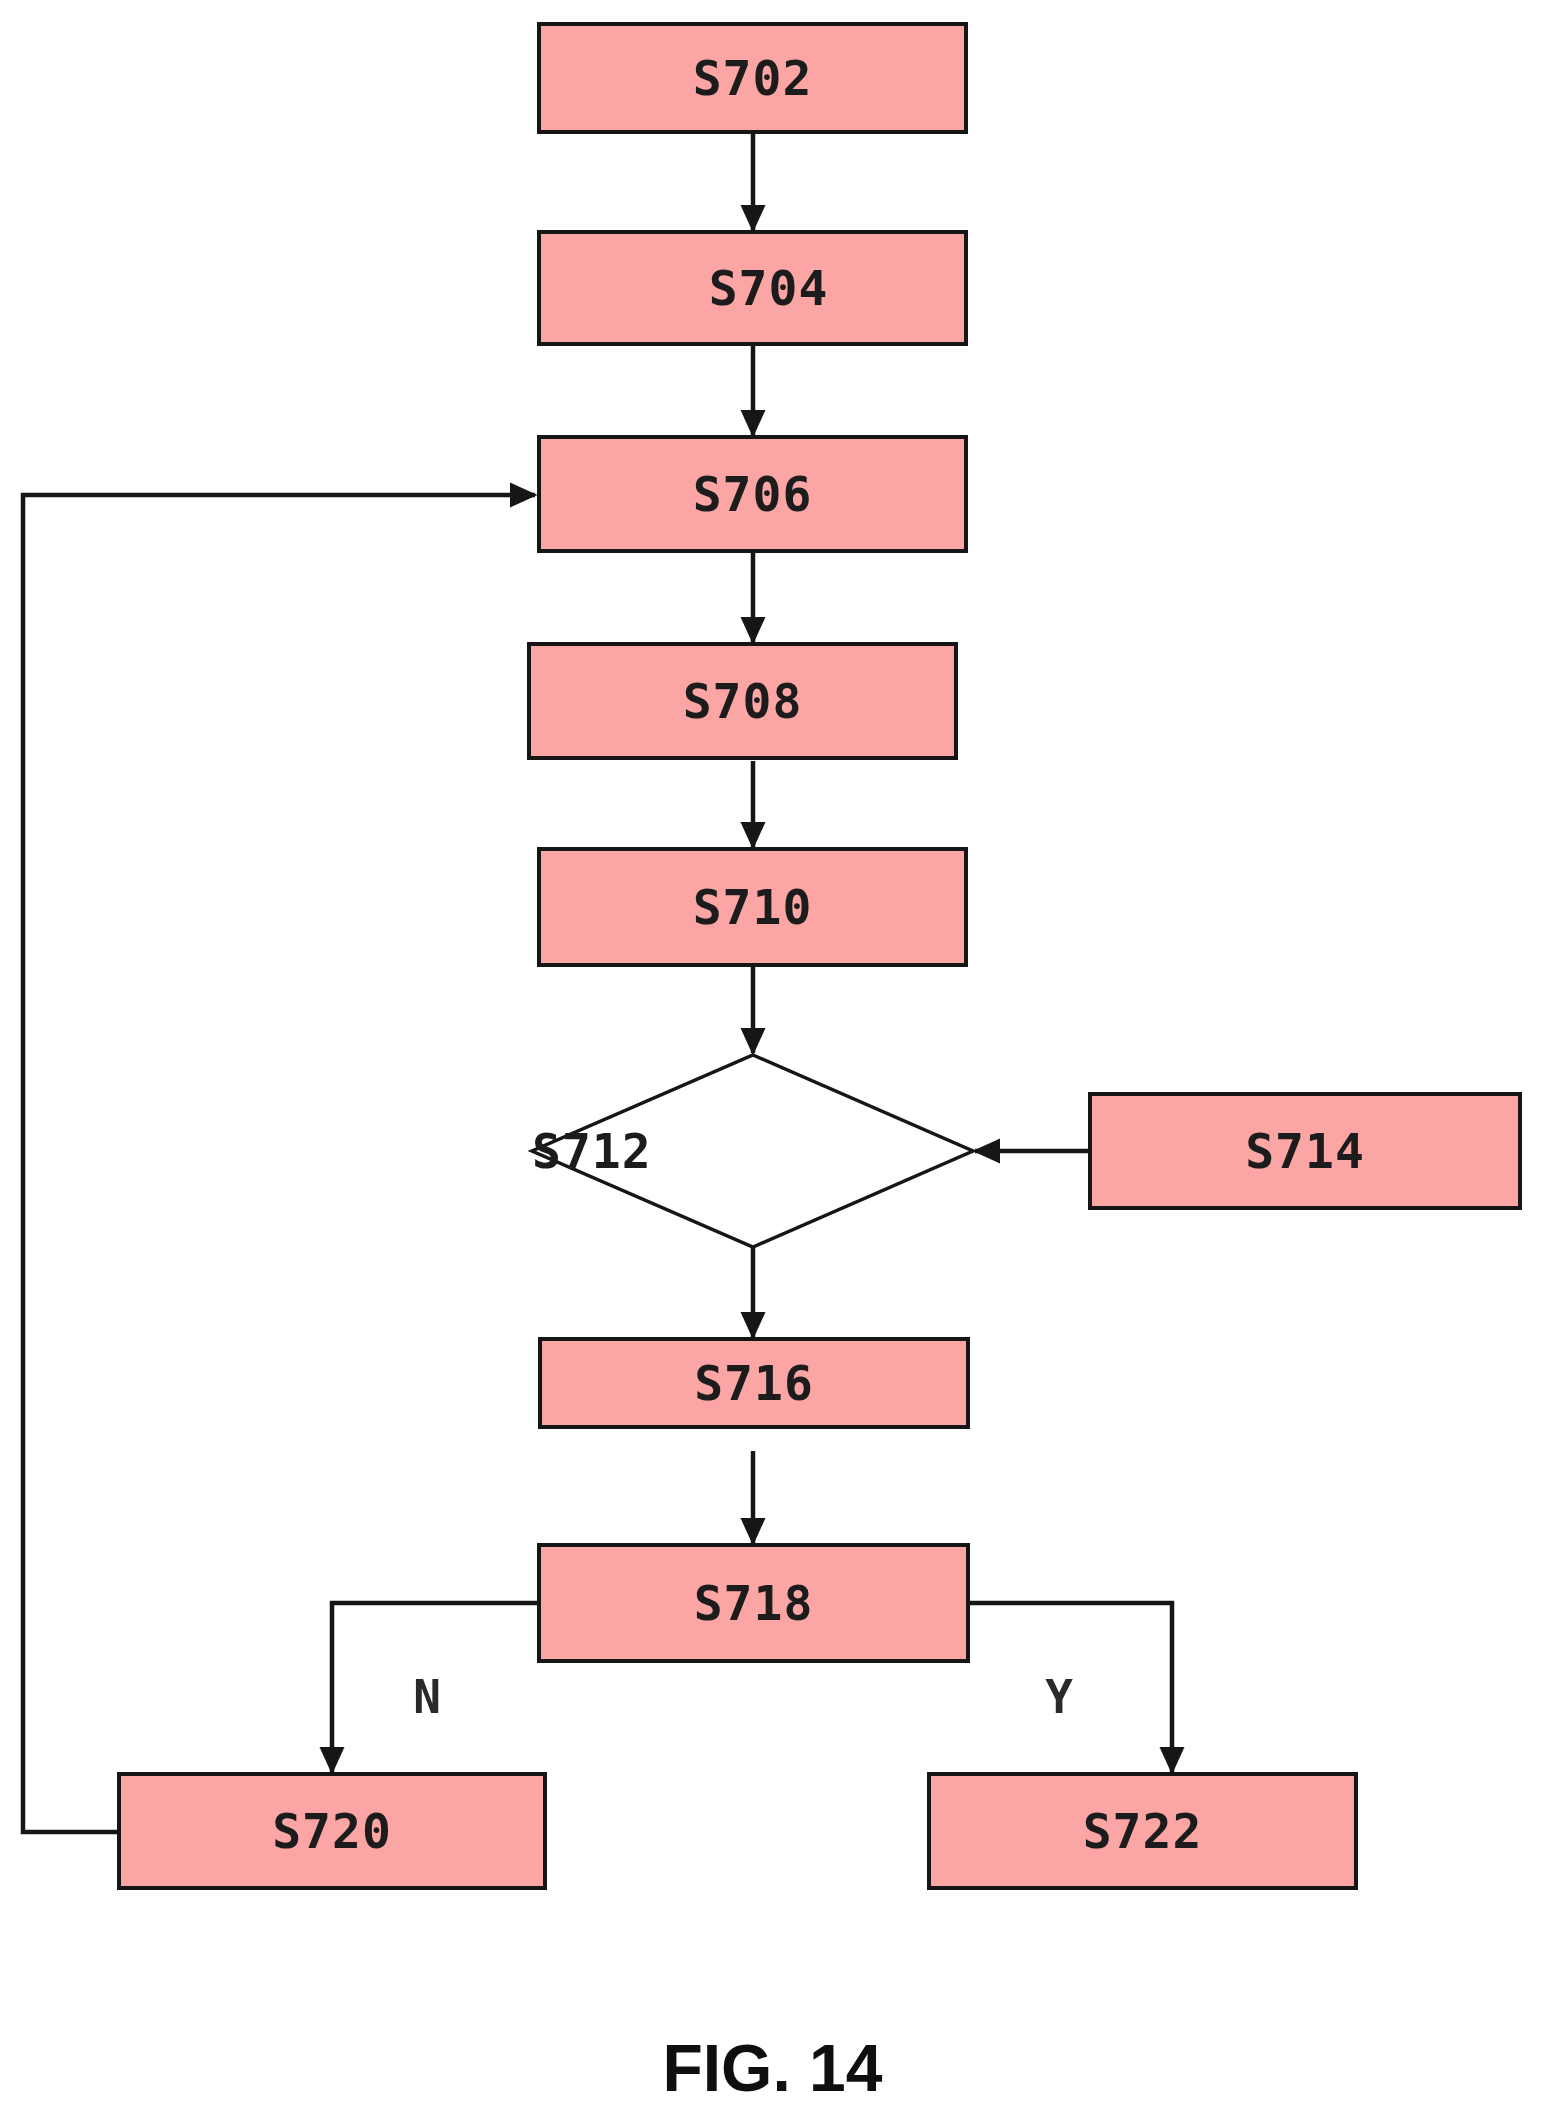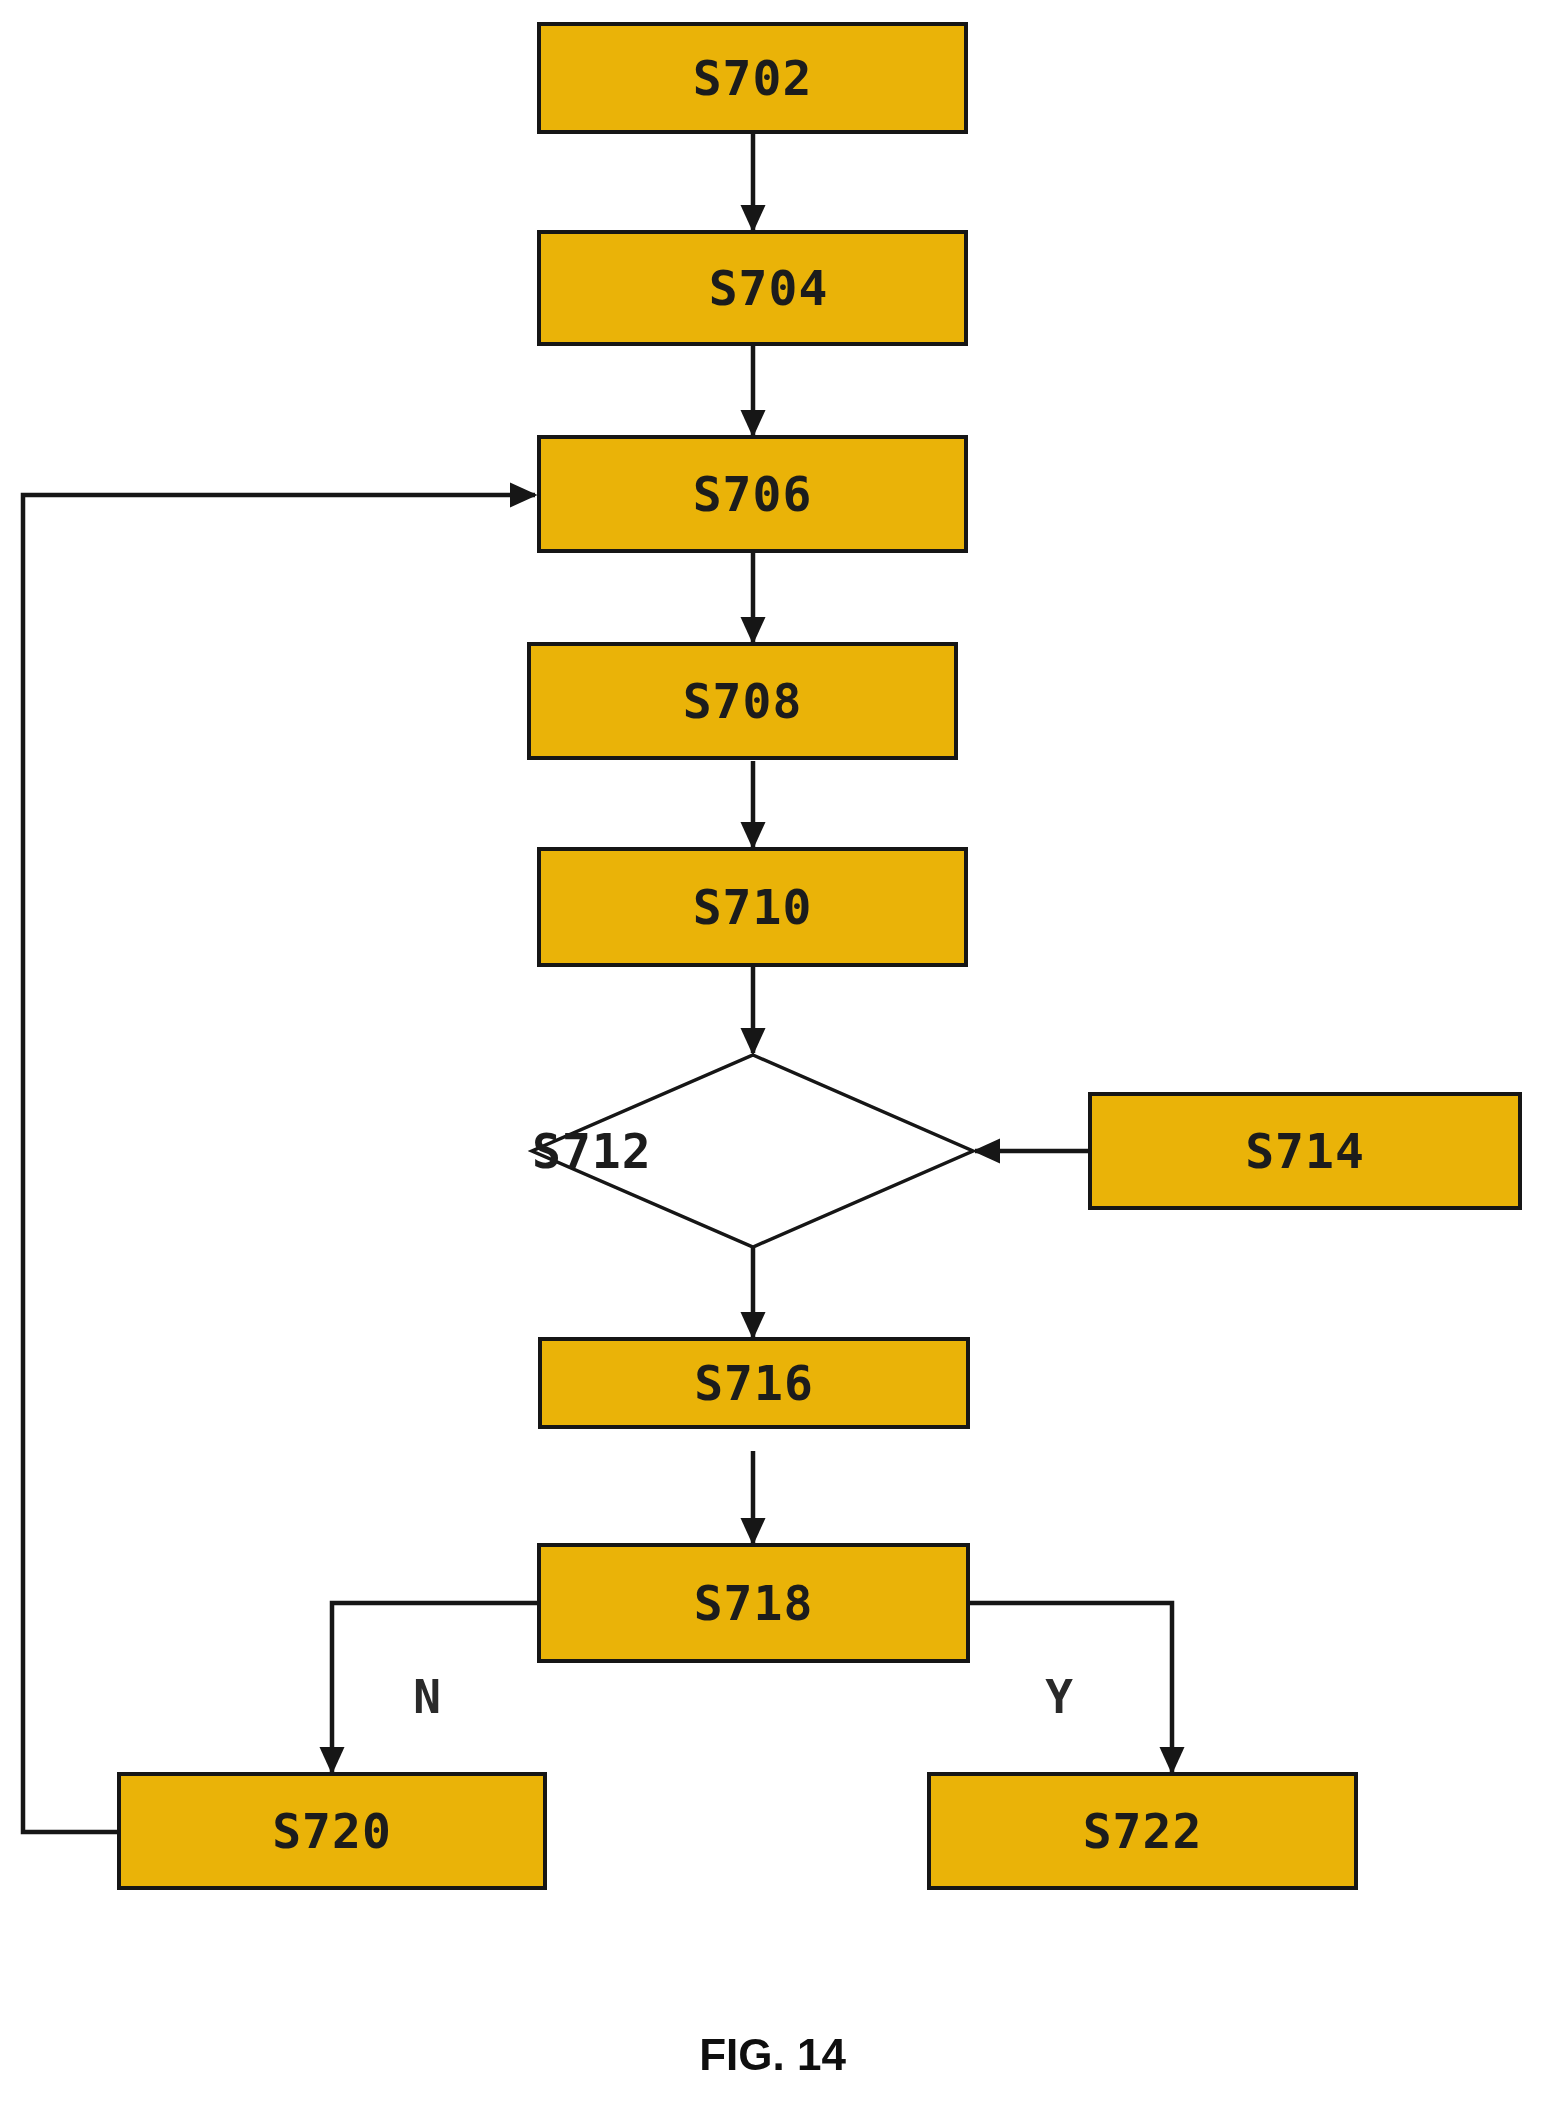--- a/index.html
+++ b/index.html
@@ -18,21 +18,21 @@
   .connectors {
     position: absolute;
     left: 0;
     top: 0;
     z-index: 1;
   }
   .node {
     position: absolute;
     box-sizing: border-box;
     border: 4px solid #161616;
-    background: #eab308;
+    background: #fca5a5;
     display: flex;
     align-items: center;
     justify-content: center;
     font-size: 48px;
     font-weight: bold;
     letter-spacing: 1px;
     color: #1c1c1c;
     z-index: 2;
   }
   .diamond-label {
@@ -60,21 +60,21 @@
     z-index: 2;
   }
   .caption {
     position: absolute;
     left: 0;
     top: 2030px;
     width: 100%;
     text-align: center;
     font-family: "Liberation Sans", sans-serif;
     font-weight: bold;
-    font-size: 44px;
+    font-size: 66px;
     letter-spacing: 0px;
     color: #0f0f0f;
     z-index: 2;
   }
   
   #n-s702 { left: 537px; top: 22px;   width: 431px; height: 112px; }
   #n-s704 { left: 537px; top: 230px;  width: 431px; height: 116px; padding-left: 32px; }
   #n-s706 { left: 537px; top: 435px;  width: 431px; height: 118px; }
   #n-s708 { left: 527px; top: 642px;  width: 431px; height: 118px; }
   #n-s710 { left: 537px; top: 847px;  width: 431px; height: 120px; }

